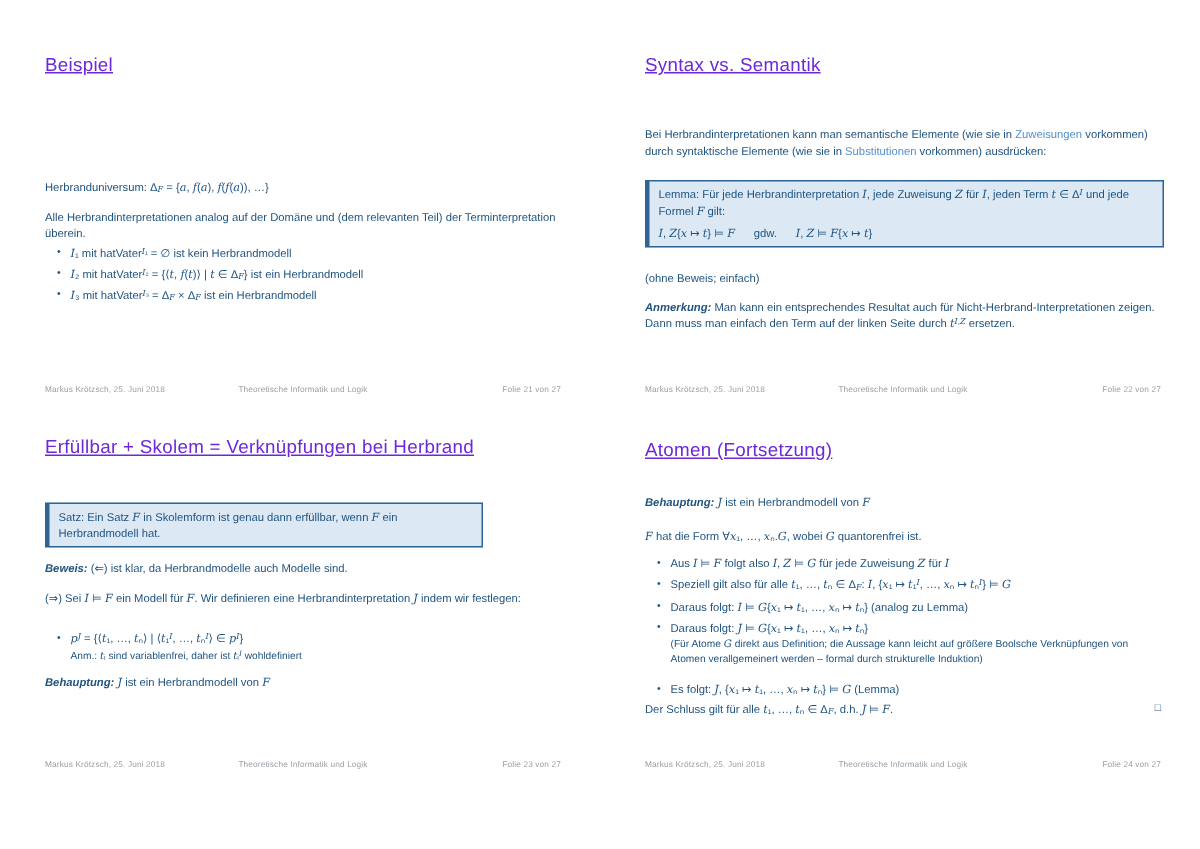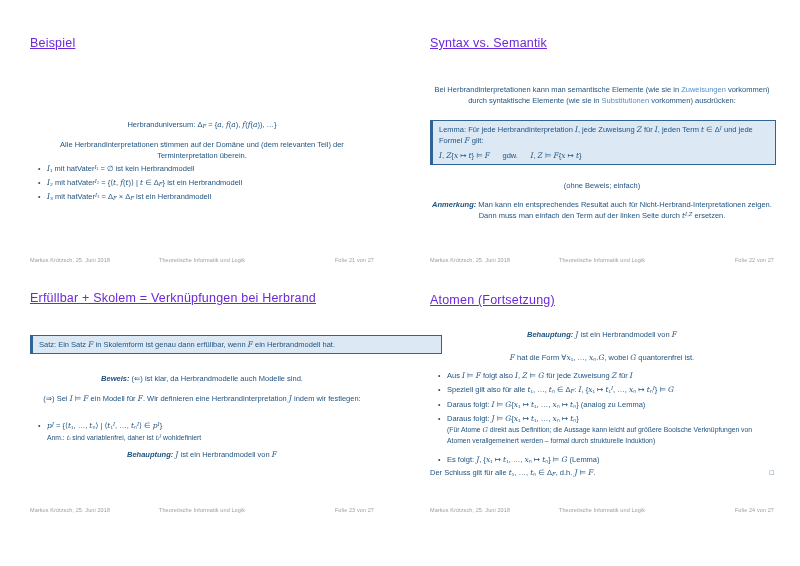--- a/index.html
+++ b/index.html
@@ -1,21 +1,21 @@
 <!DOCTYPE html>
 <html><head>
 <meta charset="utf-8">
 <style>
   html,body{margin:0;padding:0;}
   body{width:800px;height:566px;background:#ffffff;position:relative;overflow:hidden;
        font-family:"Liberation Sans",sans-serif;-webkit-font-smoothing:antialiased;}
   .sl{position:absolute;width:400px;height:283px;}
   #s1{left:0;top:0;} #s2{left:400px;top:0;} #s3{left:0;top:253px;} #s4{left:400px;top:253px;}
   .t{position:absolute;left:30px;right:20px;font-size:12.5px;color:#6d28d9;letter-spacing:.2px;text-decoration:underline;}
-  .b{position:absolute;left:30px;right:26px;font-size:7.5px;line-height:11px;color:#1f5380;text-align:center;}
+  .b{position:absolute;left:30px;right:26px;font-size:7.5px;line-height:11px;color:#1f5380;}
   i{font-family:"DejaVu Serif",serif;font-style:italic;}
   b{font-weight:bold;font-style:italic;}
   sup,sub{font-size:.72em;line-height:0;vertical-align:baseline;position:relative;}
   sup{top:-.45em;} sub{top:.25em;}
   .lnk{color:#5390cb;}
   .box{position:absolute;left:30px;background:#dce9f5;border:1.5px solid #2f6494;border-left:3px solid #2f6494;
        box-sizing:border-box;color:#1f5380;font-size:7.5px;line-height:11px;padding:3px 6px;}
   .formula{text-align:left;margin-top:4px;}
   .bul{position:absolute;left:38px;right:26px;display:flex;font-size:7.5px;line-height:11px;color:#1f5380;}
   .bul .mk{flex:none;width:9px;font-size:7px;}
@@ -27,21 +27,21 @@
       font-size:5.5px;color:#9aa0a5;letter-spacing:.1px;}
   .ft .fa{justify-self:start;} .ft .fc{justify-self:center;} .ft .fp{justify-self:end;}
   .ft1{top:257px;} .ft2{top:254px;}
 </style>
 </head>
 <body>
 
 <div class="sl" id="s1">
   <div class="t" style="top:36px">Beispiel</div>
   <div class="b" style="top:119px">Herbranduniversum: Δ<sub><i>F</i></sub> = {<i>a</i>, <i>f</i>(<i>a</i>), <i>f</i>(<i>f</i>(<i>a</i>)), …}</div>
-  <div class="b" style="top:139px">Alle Herbrandinterpretationen stimmen auf der Domäne und (dem relevanten Teil) der Terminterpretation überein.</div>
+  <div class="b" style="top:139px">Alle Herbrandinterpretationen analog auf der Domäne und (dem relevanten Teil) der Terminterpretation überein.</div>
   <div class="bul" style="top:163px">
     <span class="mk">•</span>
     <span class="tx"><i>I</i>₁ mit hatVater<sup><i>I</i>₁</sup> = ∅ ist kein Herbrandmodell</span>
   </div>
   <div class="bul" style="top:177px">
     <span class="mk">•</span>
     <span class="tx"><i>I</i>₂ mit hatVater<sup><i>I</i>₂</sup> = {⟨<i>t</i>, <i>f</i>(<i>t</i>)⟩ | <i>t</i> ∈ Δ<sub><i>F</i></sub>} ist ein Herbrandmodell</span>
   </div>
   <div class="bul" style="top:191px">
     <span class="mk">•</span>
@@ -65,21 +65,21 @@
   <div class="b" style="top:199px"><b>Anmerkung:</b> Man kann ein entsprechendes Resultat auch für Nicht-Herbrand-Interpretationen zeigen. Dann muss man einfach den Term auf der linken Seite durch <i>t</i><sup><i>I</i>,<i>Z</i></sup> ersetzen.</div>
   <div class="ft ft1">
     <span class="fa">Markus Krötzsch, 25. Juni 2018</span>
     <span class="fc">Theoretische Informatik und Logik</span>
     <span class="fp">Folie 22 von 27</span>
   </div>
 </div>
 
 <div class="sl" id="s3">
   <div class="t" style="top:38px">Erfüllbar + Skolem = Verknüpfungen bei Herbrand</div>
-  <div class="box" style="top:82px;width:412px;">
+  <div class="box" style="top:82px;width:292px;">
     <div>Satz: Ein Satz <i>F</i> in Skolemform ist genau dann erfüllbar, wenn <i>F</i> ein Herbrandmodell hat.</div>
   </div>
   <div class="b" style="top:120px"><b>Beweis:</b> (⇐) ist klar, da Herbrandmodelle auch Modelle sind.</div>
   <div class="b" style="top:140px">(⇒) Sei <i>I</i> ⊨ <i>F</i> ein Modell für <i>F</i>. Wir definieren eine Herbrandinterpretation <i>J</i> indem wir festlegen:</div>
   <div class="bul" style="top:167px">
     <span class="mk">•</span>
     <span class="tx"><i>p</i><sup><i>J</i></sup> = {⟨<i>t</i>₁, …, <i>t</i>ₙ⟩ | ⟨<i>t</i>₁<sup><i>I</i></sup>, …, <i>t</i>ₙ<sup><i>I</i></sup>⟩ ∈ <i>p</i><sup><i>I</i></sup>}</span>
   </div>
   <div class="note" style="top:180px">Anm.: <i>t</i>ᵢ sind variablenfrei, daher ist <i>t</i>ᵢ<sup><i>I</i></sup> wohldefiniert</div>
   <div class="b" style="top:196px"><b>Behauptung:</b> <i>J</i> ist ein Herbrandmodell von <i>F</i></div>

